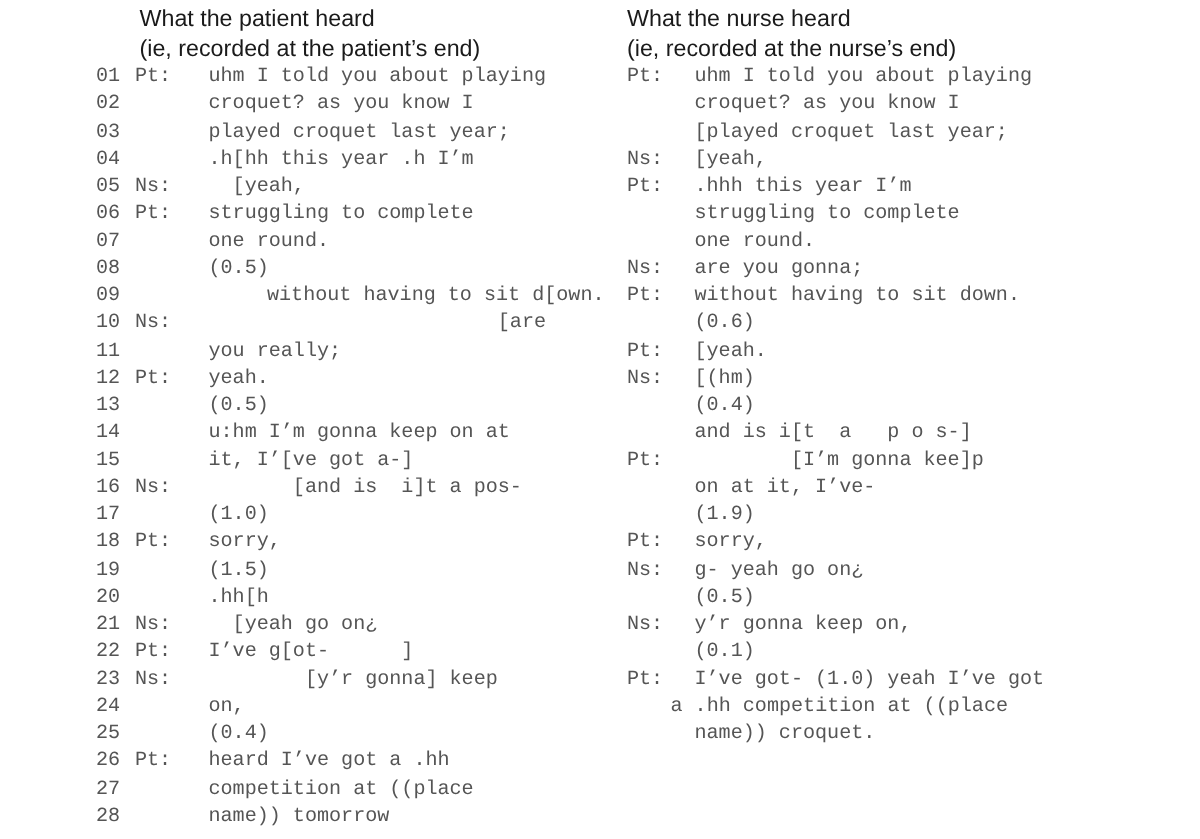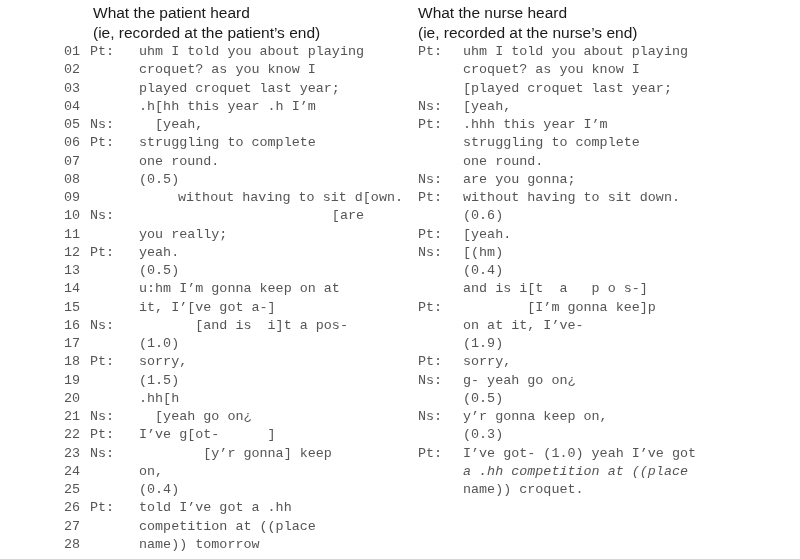--- a/index.html
+++ b/index.html
@@ -35,21 +35,21 @@
     <div class="line" style="left: 64px; top: 316.75px;"><span class="num" style="left: 0px;">16</span><span class="spk" style="left: 26px;">Ns:</span><span class="txt" style="left: 75px; text-align: center;">       [and is  i]t a pos-</span></div>
     <div class="line" style="left: 64px; top: 335px;"><span class="num" style="left: 0px;">17</span><span class="spk" style="left: 26px;"></span><span class="txt" style="left: 75px;">(1.0)</span></div>
     <div class="line" style="left: 64px; top: 353.25px;"><span class="num" style="left: 0px;">18</span><span class="spk" style="left: 26px;">Pt:</span><span class="txt" style="left: 75px;">sorry,</span></div>
     <div class="line" style="left: 64px; top: 371.5px;"><span class="num" style="left: 0px;">19</span><span class="spk" style="left: 26px;"></span><span class="txt" style="left: 75px;">(1.5)</span></div>
     <div class="line" style="left: 64px; top: 389.75px;"><span class="num" style="left: 0px;">20</span><span class="spk" style="left: 26px;"></span><span class="txt" style="left: 75px;">.hh[h</span></div>
     <div class="line" style="left: 64px; top: 408px;"><span class="num" style="left: 0px;">21</span><span class="spk" style="left: 26px;">Ns:</span><span class="txt" style="left: 75px;">  [yeah go on¿</span></div>
     <div class="line" style="left: 64px; top: 426.25px;"><span class="num" style="left: 0px;">22</span><span class="spk" style="left: 26px;">Pt:</span><span class="txt" style="left: 75px;">I’ve g[ot-      ]</span></div>
     <div class="line" style="left: 64px; top: 444.5px;"><span class="num" style="left: 0px;">23</span><span class="spk" style="left: 26px;">Ns:</span><span class="txt" style="left: 75px;">        [y’r gonna] keep</span></div>
     <div class="line" style="left: 64px; top: 462.75px;"><span class="num" style="left: 0px;">24</span><span class="spk" style="left: 26px;"></span><span class="txt" style="left: 75px;">on,</span></div>
     <div class="line" style="left: 64px; top: 481px;"><span class="num" style="left: 0px;">25</span><span class="spk" style="left: 26px;"></span><span class="txt" style="left: 75px;">(0.4)</span></div>
-    <div class="line" style="left: 64px; top: 499.25px;"><span class="num" style="left: 0px;">26</span><span class="spk" style="left: 26px;">Pt:</span><span class="txt" style="left: 75px;">told I’ve got a .hh</span></div>
+    <div class="line" style="left: 64px; top: 499.25px;"><span class="num" style="left: 0px;">26</span><span class="spk" style="left: 26px;">Pt:</span><span class="txt" style="left: 75px;">heard I’ve got a .hh</span></div>
     <div class="line" style="left: 64px; top: 517.5px;"><span class="num" style="left: 0px;">27</span><span class="spk" style="left: 26px;"></span><span class="txt" style="left: 75px;">competition at ((place</span></div>
     <div class="line" style="left: 64px; top: 535.75px;"><span class="num" style="left: 0px;">28</span><span class="spk" style="left: 26px;"></span><span class="txt" style="left: 75px;">name)) tomorrow</span></div>
   </div>
 
 <div class="col right" id="rightcol">
   <div class="heading" style="left:8px; top:3px;">What the nurse heard</div>
   <div class="heading" style="left:8px; top:23px;">(ie, recorded at the nurse’s end)</div>
 <div class="line" style="left: 8px; top: 43px;"><span class="spk" style="left: 0px;">Pt:</span><span class="txt" style="left: 45px;">uhm I told you about playing</span></div>
     <div class="line" style="left: 8px; top: 61.25px;"><span class="spk" style="left: 0px;"></span><span class="txt" style="left: 45px;">croquet? as you know I</span></div>
     <div class="line" style="left: 8px; top: 79.5px;"><span class="spk" style="left: 0px;"></span><span class="txt" style="left: 45px;">[played croquet last year;</span></div>
@@ -64,17 +64,17 @@
     <div class="line" style="left: 8px; top: 243.75px;"><span class="spk" style="left: 0px;">Ns:</span><span class="txt" style="left: 45px;">[(hm)</span></div>
     <div class="line" style="left: 8px; top: 262px;"><span class="spk" style="left: 0px;"></span><span class="txt" style="left: 45px;">(0.4)</span></div>
     <div class="line" style="left: 8px; top: 280.25px;"><span class="spk" style="left: 0px;"></span><span class="txt" style="left: 45px;">and is i[t  a   p o s-]</span></div>
     <div class="line" style="left: 8px; top: 298.5px;"><span class="spk" style="left: 0px;">Pt:</span><span class="txt" style="left: 45px;">        [I’m gonna kee]p</span></div>
     <div class="line" style="left: 8px; top: 316.75px;"><span class="spk" style="left: 0px;"></span><span class="txt" style="left: 45px;">on at it, I’ve-</span></div>
     <div class="line" style="left: 8px; top: 335px;"><span class="spk" style="left: 0px;"></span><span class="txt" style="left: 45px;">(1.9)</span></div>
     <div class="line" style="left: 8px; top: 353.25px;"><span class="spk" style="left: 0px;">Pt:</span><span class="txt" style="left: 45px;">sorry,</span></div>
     <div class="line" style="left: 8px; top: 371.5px;"><span class="spk" style="left: 0px;">Ns:</span><span class="txt" style="left: 45px;">g- yeah go on¿</span></div>
     <div class="line" style="left: 8px; top: 389.75px;"><span class="spk" style="left: 0px;"></span><span class="txt" style="left: 45px;">(0.5)</span></div>
     <div class="line" style="left: 8px; top: 408px;"><span class="spk" style="left: 0px;">Ns:</span><span class="txt" style="left: 45px;">y’r gonna keep on,</span></div>
-    <div class="line" style="left: 8px; top: 426.25px;"><span class="spk" style="left: 0px;"></span><span class="txt" style="left: 45px;">(0.3)</span></div>
+    <div class="line" style="left: 8px; top: 426.25px;"><span class="spk" style="left: 0px;"></span><span class="txt" style="left: 45px;">(0.1)</span></div>
     <div class="line" style="left: 8px; top: 444.5px;"><span class="spk" style="left: 0px;">Pt:</span><span class="txt" style="left: 45px;">I’ve got- (1.0) yeah I’ve got</span></div>
-    <div class="line" style="left: 8px; top: 462.75px;"><span class="spk" style="left: 0px;"></span><span class="txt" style="left: 45px; font-style: italic;">a .hh competition at ((place</span></div>
+    <div class="line" style="left: 8px; top: 462.75px;"><span class="spk" style="left: 0px;"></span><span class="txt" style="left: 29px;">a .hh competition at ((place</span></div>
     <div class="line" style="left: 8px; top: 481px;"><span class="spk" style="left: 0px;"></span><span class="txt" style="left: 45px;">name)) croquet.</span></div>
   </div>
 
 </body></html>

